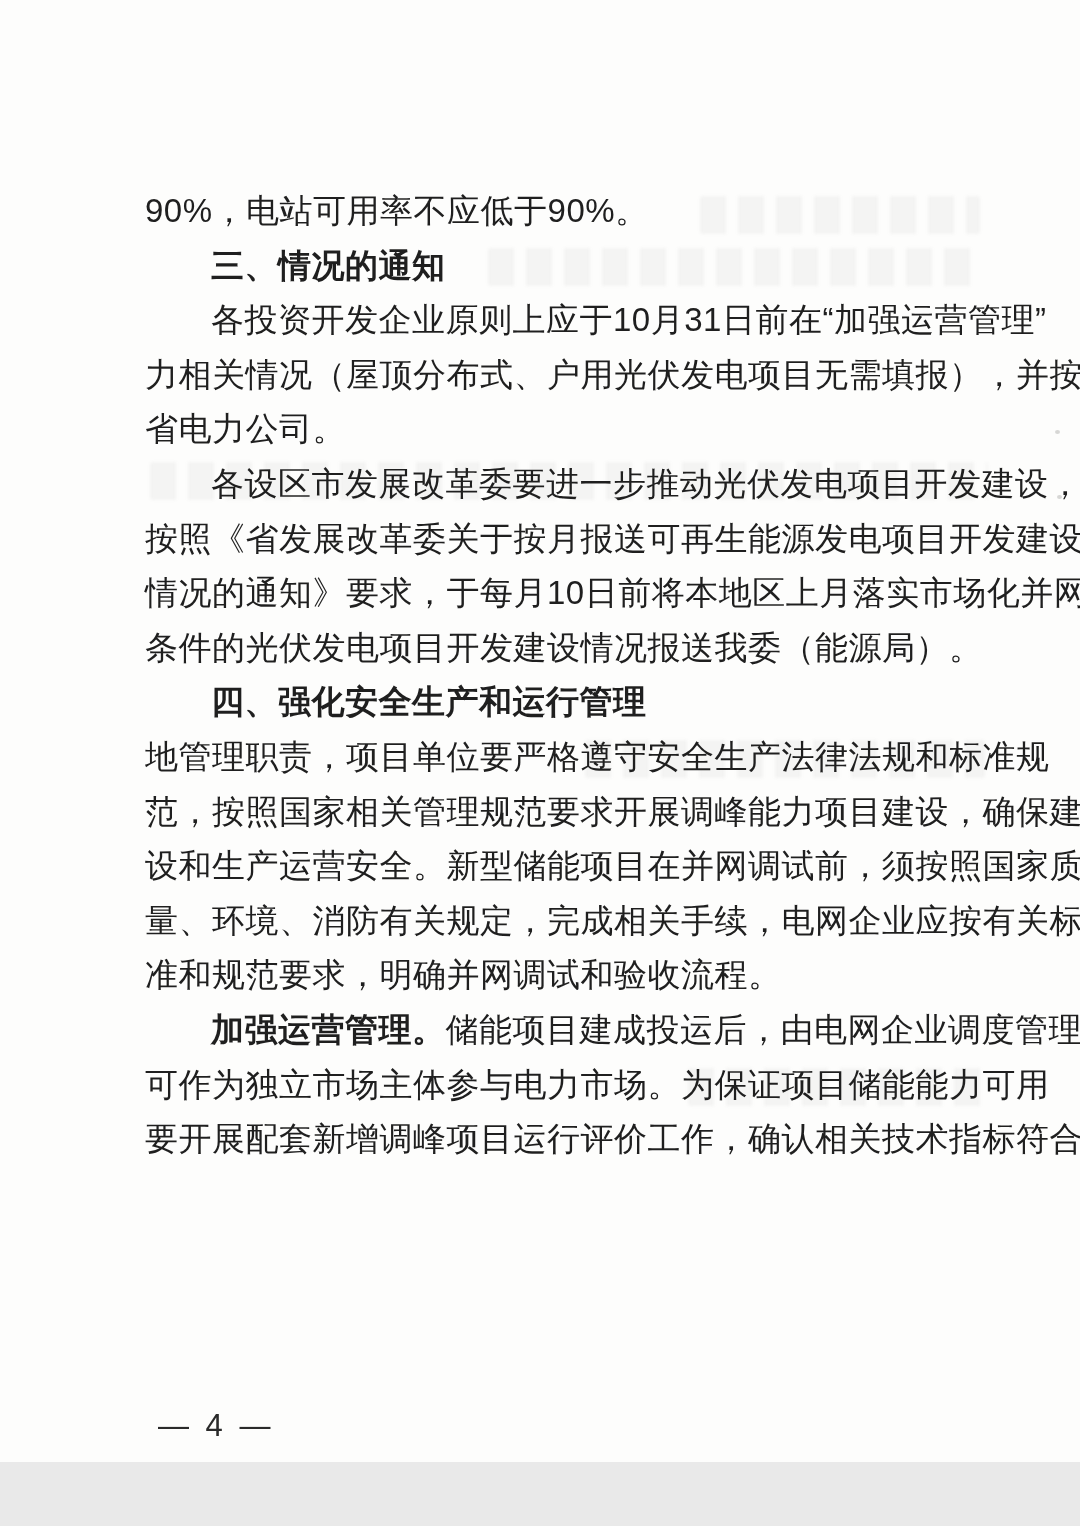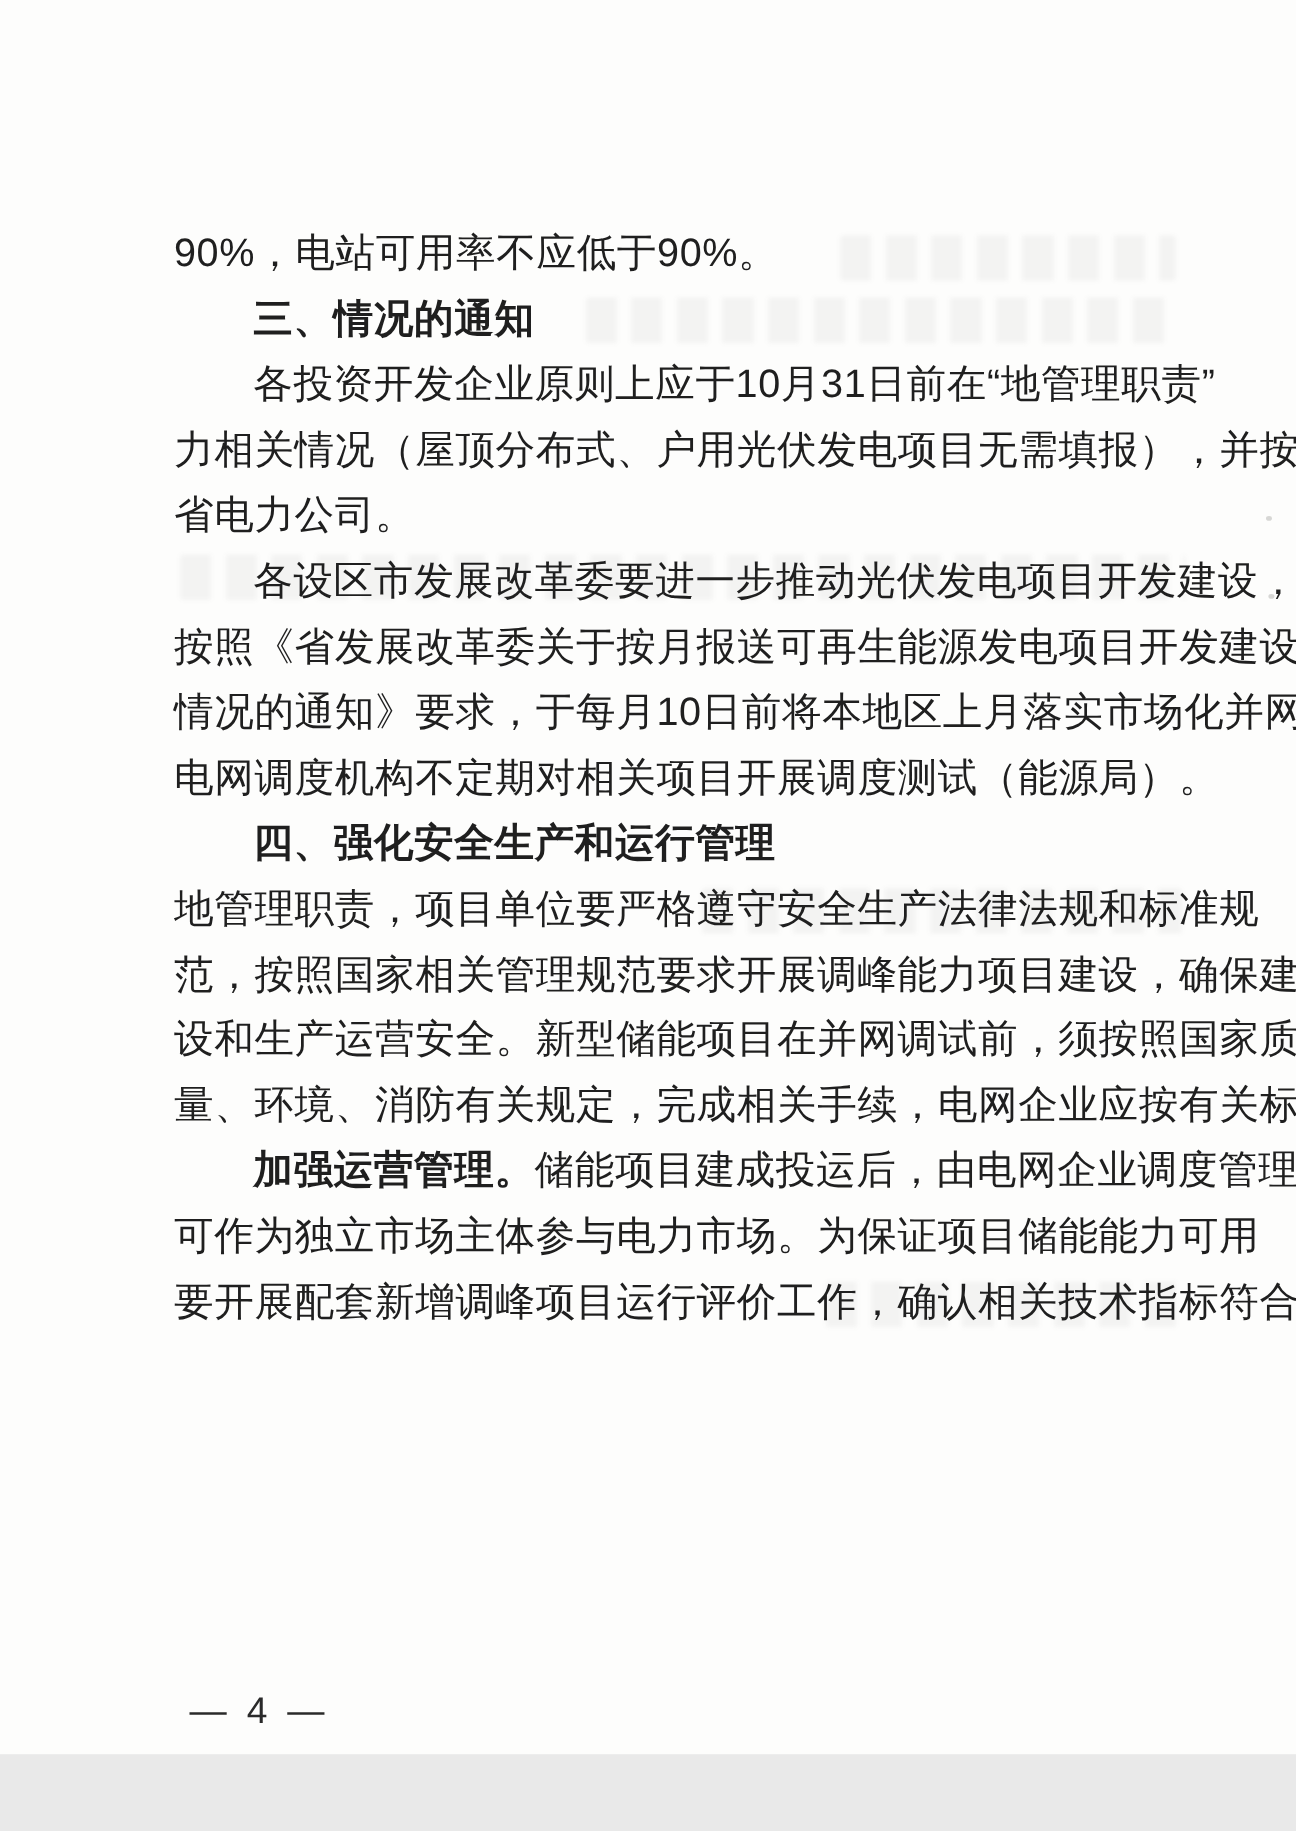--- a/index.html
+++ b/index.html
@@ -89,41 +89,42 @@
 
     <div class="ln end">
       <span>90%，电站可用率不应低于90%。</span>
     </div>
 
     <div class="ln end heading indent">
       <span>三、情况的通知</span>
     </div>
 
     <div>
-      <div class="ln indent"><span>各投资开发企业原则上应于10月31日前在“地管理职责”</span></div>
+      <div class="ln indent"><span>各投资开发企业原则上应于10月31日前在“加强运营管理”</span></div>
       <div class="ln"><span>力相关情况（屋顶分布式、户用光伏发电项目无需填报），并按</span></div>
       <div class="ln end"><span>省电力公司。</span></div>
     </div>
 
     <div>
       <div class="ln indent"><span>各设区市发展改革委要进一步推动光伏发电项目开发建设，</span></div>
       <div class="ln"><span>按照《省发展改革委关于按月报送可再生能源发电项目开发建设</span></div>
       <div class="ln"><span>情况的通知》要求，于每月10日前将本地区上月落实市场化并网</span></div>
-      <div class="ln end"><span>电网调度机构不定期对相关项目开展调度测试（能源局）。</span></div>
+      <div class="ln end"><span>条件的光伏发电项目开发建设情况报送我委（能源局）。</span></div>
     </div>
 
     <div class="ln end heading indent">
       <span>四、强化安全生产和运行管理</span>
     </div>
 
     <div>
       <div class="ln"><span>地管理职责，项目单位要严格遵守安全生产法律法规和标准规</span></div>
       <div class="ln"><span>范，按照国家相关管理规范要求开展调峰能力项目建设，确保建</span></div>
       <div class="ln"><span>设和生产运营安全。新型储能项目在并网调试前，须按照国家质</span></div>
       <div class="ln"><span>量、环境、消防有关规定，完成相关手续，电网企业应按有关标</span></div>
+      <div class="ln end"><span>准和规范要求，明确并网调试和验收流程。</span></div>
     </div>
 
     <div>
       <div class="ln indent">
         <b class="lead">加强运营管理。</b><span>储能项目建成投运后，由电网企业调度管理，</span>
       </div>
       <div class="ln"><span>可作为独立市场主体参与电力市场。为保证项目储能能力可用</span></div>
       <div class="ln"><span>要开展配套新增调峰项目运行评价工作，确认相关技术指标符合</span></div>
     </div>
 

